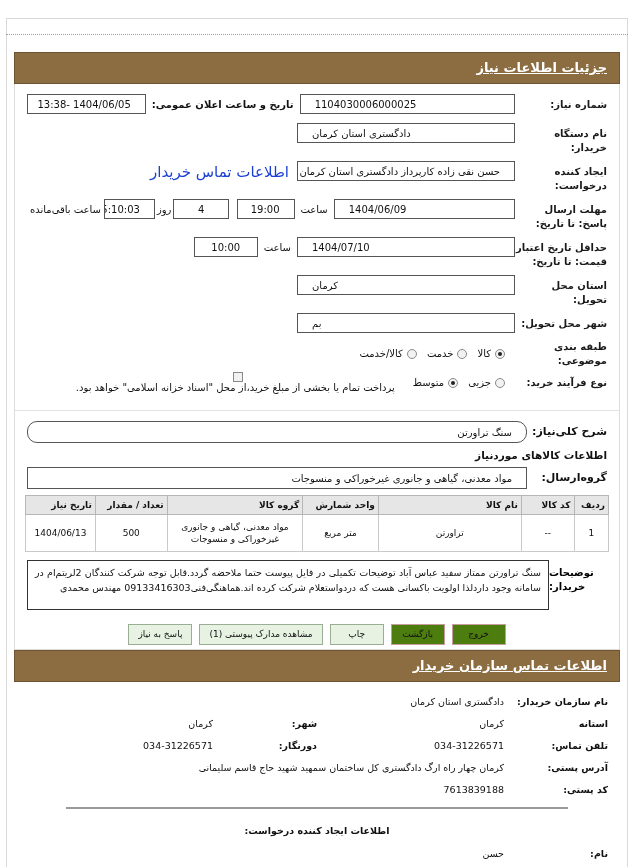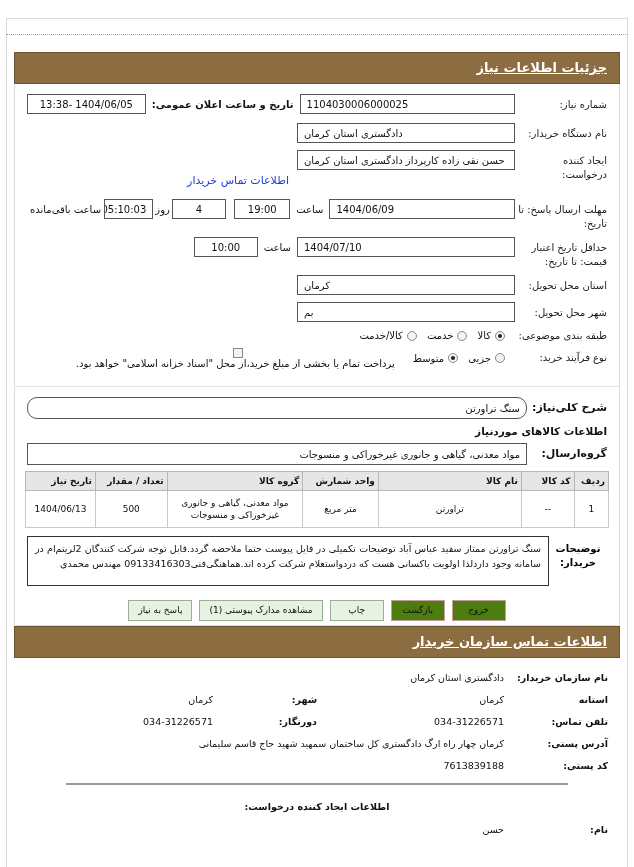--- a/index.html
+++ b/index.html
@@ -73,63 +73,62 @@
   
   .form-area { padding: 10px 12px 6px 12px; }
   .frow {
     display: flex;
     align-items: flex-start;
     justify-content: flex-start;
     margin-bottom: 7px;
   }
   .lbl {
     font-size: 10px;
-    font-weight: normal;
+    font-weight: bold;
     color: #1a1a1a;
     width: 92px;
     min-width: 92px;
     text-align: right;
     padding-top: 4px;
     line-height: 1.35;
   }
   .box {
     border: 1px solid #555;
     background: #fff;
     height: 20px;
     line-height: 19px;
     font-size: 10px;
     color: #111;
-    padding: 0 6px;
+    padding: 0 14px;
     box-sizing: border-box;
     text-align: left;
     white-space: nowrap;
     overflow: hidden;
   }
   .box.w-big   { width: 218px; }
   .box.w-days  { width: 62px;  text-align: center; }
   .box.w-clock { width: 64px;  text-align: center; }
 
   .inline-lbl {
     font-size: 10px;
     color: #111;
     padding: 0 6px;
     line-height: 22px;
     white-space: nowrap;
   }
   .inline-lbl.bold { font-weight: bold; }
 
   .link {
     color: #1a3fd4;
-    font-size: 11px;
+    font-size: 15px;
     text-decoration: none;
     line-height: 22px;
     padding: 0 8px;
     cursor: pointer;
     white-space: nowrap;
-    margin-top: 20px;
   }
 
   
   .choice-row {
     display: flex;
     align-items: center;
     margin-bottom: 5px;
   }
   .opt {
     display: flex;
@@ -214,21 +213,21 @@
   .desc-wrap {
     display: flex;
     align-items: stretch;
     margin: 8px 12px 0 12px;
   }
   .desc-lbl {
     font-size: 10px;
     font-weight: bold;
     width: 58px;
     min-width: 58px;
-    text-align: center;
+    text-align: left;
     padding-top: 6px;
     line-height: 1.4;
   }
   .desc-box {
     border: 1px solid #333;
     flex: 1;
     font-size: 9.5px;
     line-height: 1.55;
     color: #111;
     padding: 5px 7px;

